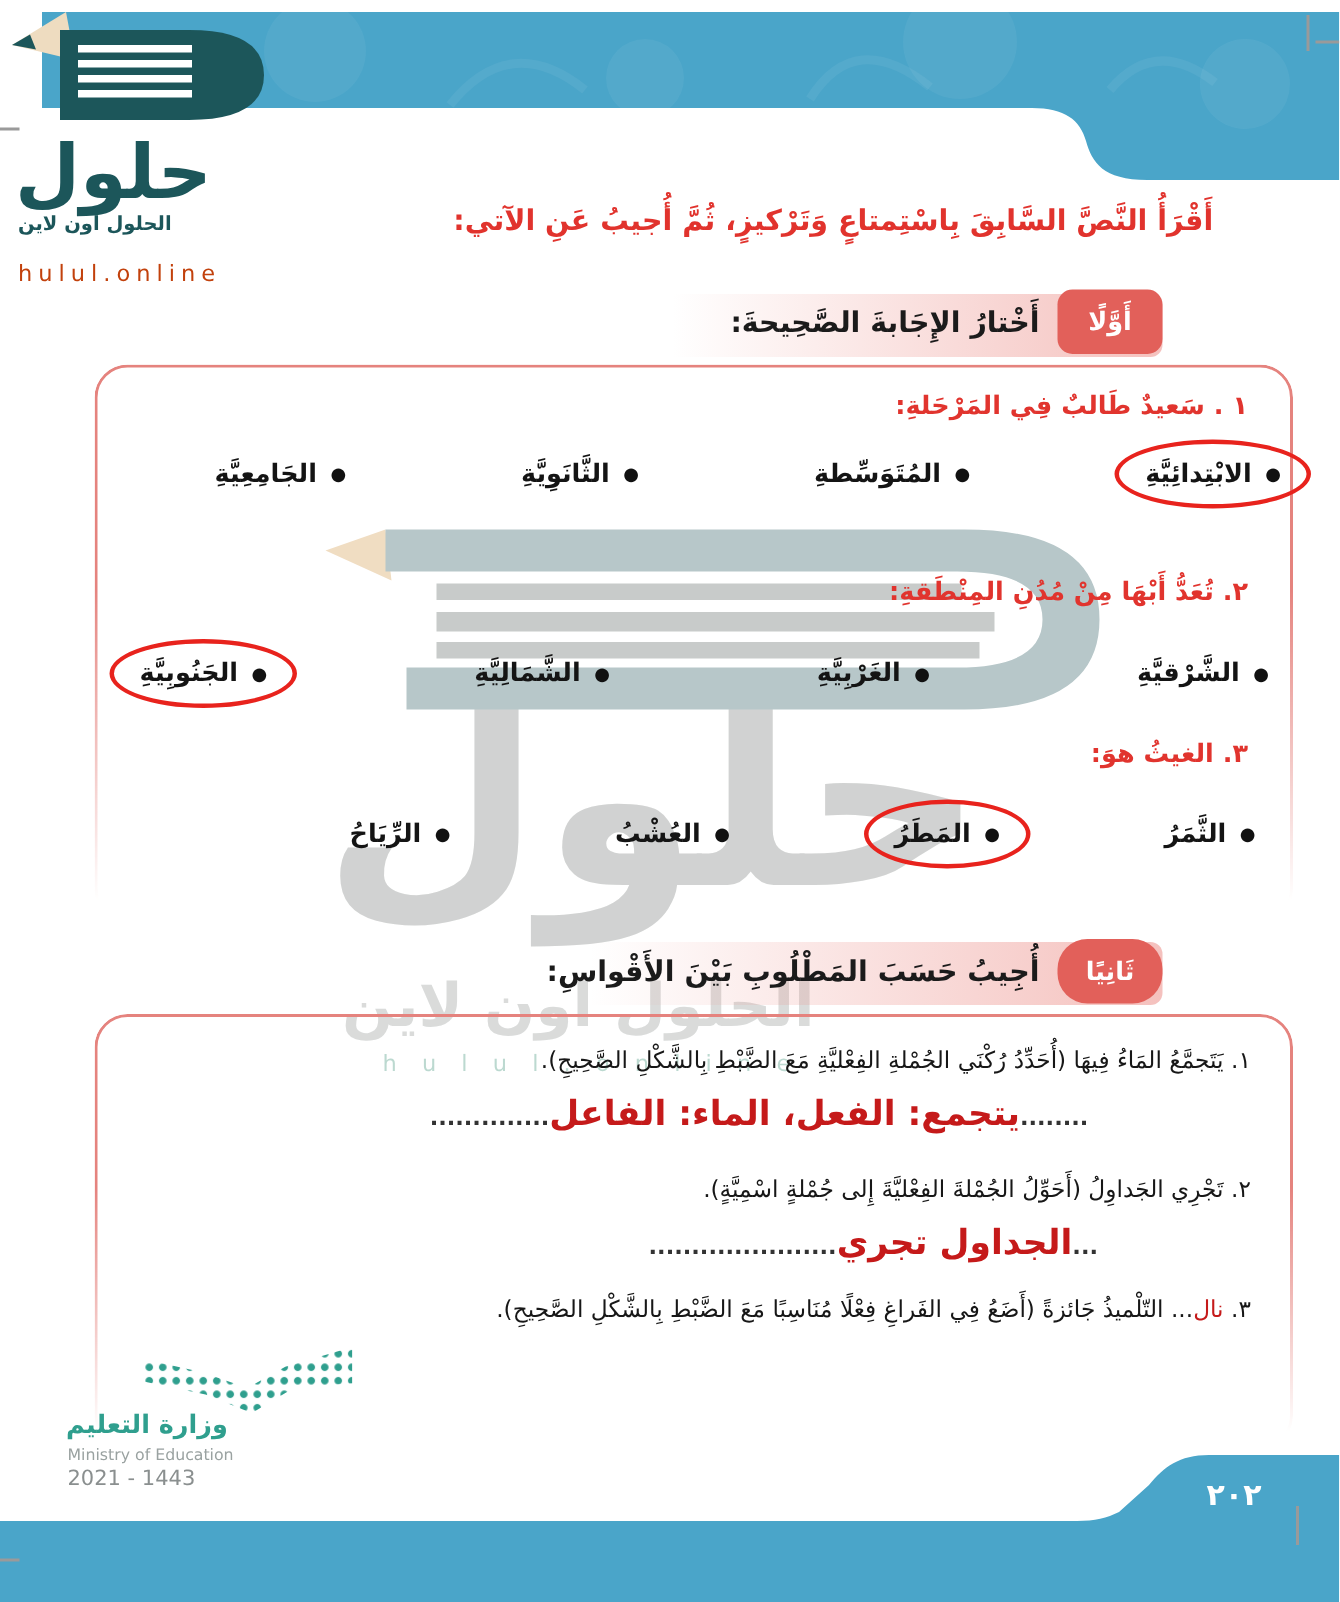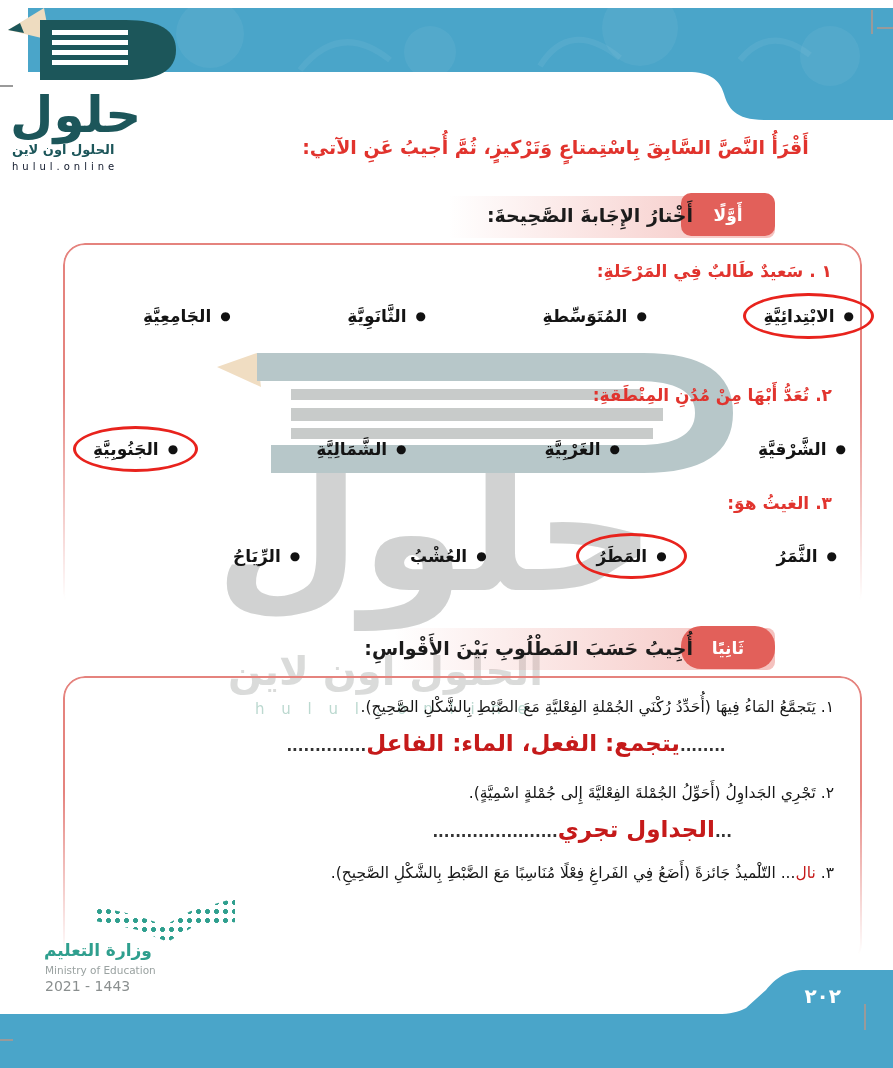--- a/index.html
+++ b/index.html
@@ -3,30 +3,30 @@
 <meta charset="utf-8">
 <style>
   html,body{margin:0;padding:0;background:#fff;}
   .page{position:relative;width:893px;height:1068px;overflow:hidden;background:#fff;
         font-family:"DejaVu Sans",sans-serif;}
   
   .band-svg{position:absolute;top:0;left:0;z-index:1;}
   .logo-block{position:absolute;top:4px;left:6px;z-index:6;width:190px;}
   .logo-brand{font-size:50px;font-weight:bold;color:#1c565a;line-height:1;margin:2px 0 0 4px;}
   .logo-sub{font-size:13px;font-weight:bold;color:#1c565a;margin:2px 0 0 6px;letter-spacing:1px;}
-  .logo-domain{font-size:10px;color:#0f172a;letter-spacing:4px;margin:4px 0 0 6px;}
+  .logo-domain{font-size:15px;color:#c2410c;letter-spacing:4px;margin:16px 0 0 6px;}
   
   .crop{position:absolute;background:#9a9a9a;z-index:7;}
   
   .intro{position:absolute;top:136px;left:230px;right:12px;text-align:center;direction:rtl;
          font-size:19px;font-weight:bold;color:#e1332d;z-index:3;}
   
   .strip{position:absolute;height:42px;border-radius:8px;z-index:2;
          background:linear-gradient(to left,rgba(236,142,136,0.55),rgba(236,142,136,0.0) 92%);}
-  .badge{position:absolute;width:94px;height:43px;background:#e2605a;border-radius:10px;z-index:3;
+  .badge{position:absolute;width:70px;height:43px;background:#e2605a;border-radius:10px;z-index:3;
          color:#fff;font-size:17px;font-weight:bold;display:flex;align-items:center;justify-content:center;}
   .sec-title{position:absolute;direction:rtl;font-size:19px;font-weight:bold;color:#1b1b1b;z-index:3;}
   
   .qbox{position:absolute;left:63px;right:31px;z-index:2;}
   .qbox-border{position:absolute;inset:0;border:2px solid #e5837e;border-radius:22px;pointer-events:none;
          -webkit-mask-image:linear-gradient(#000 40%,rgba(0,0,0,0) 96%);
          mask-image:linear-gradient(#000 40%,rgba(0,0,0,0) 96%);}
   .q{position:absolute;direction:rtl;font-size:17px;font-weight:bold;color:#e1342e;}
   .q .qnum{margin-left:6px;}
   .opt-row{position:absolute;display:flex;justify-content:space-between;align-items:center;direction:rtl;height:42px;}

